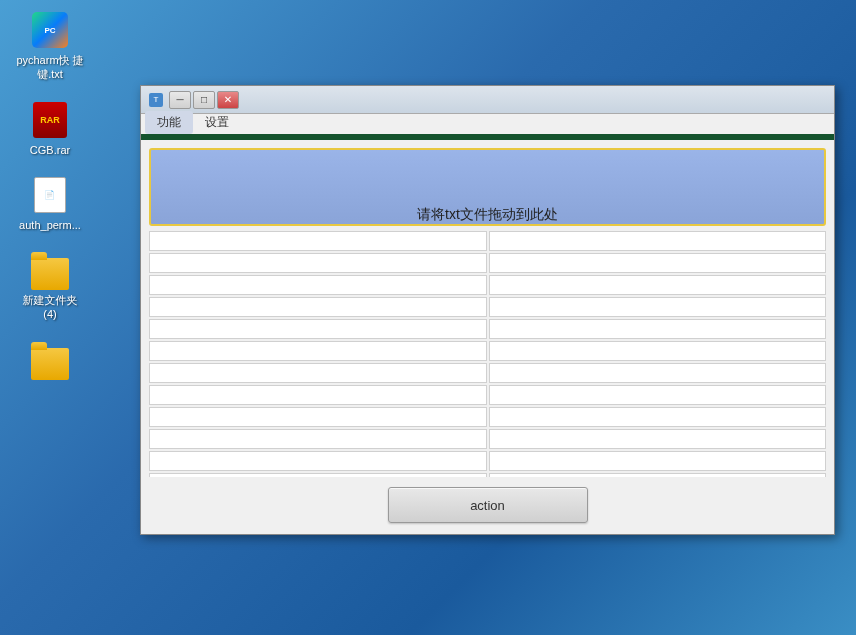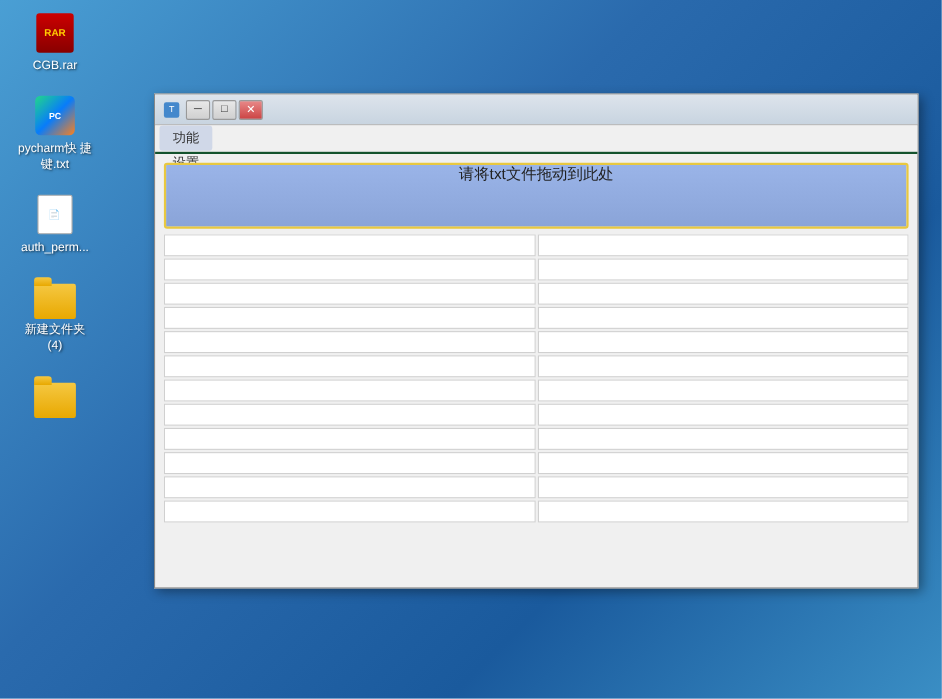--- a/index.html
+++ b/index.html
@@ -220,25 +220,24 @@
     .win-btn.close {
       background: linear-gradient(to bottom, #e88888, #cc4444);
       color: white;
     }
 
     
     .window-menubar {
       background: #f0f0f0;
       height: 26px;
       display: flex;
-      align-items: flex-start;
+      align-items: flex-end;
       padding: 0 4px;
-      border-bottom: 2px solid #14532d;
+      border-bottom: 6px solid #14532d;
       flex-shrink: 0;
-      flex-direction: column;
     }
 
     .menu-item {
       padding: 3px 12px;
       cursor: pointer;
       border-radius: 3px;
       font-size: 12px;
       color: #333;
     }
 
@@ -254,23 +253,23 @@
       flex-direction: column;
       gap: 5px;
       overflow: hidden;
     }
 
     
     .drop-zone {
       background: linear-gradient(to bottom, #9ab4e8, #8aa4d8);
       border: 2px solid #e8c840;
       border-radius: 3px;
-      height: 60px;
-      display: flex;
-      align-items: flex-start;
+      height: 78px;
+      display: flex;
+      align-items: flex-end;
       justify-content: center;
       flex-shrink: 0;
     }
 
     .drop-zone-text {
       font-size: 14px;
       color: #222;
     }
 
     
@@ -326,31 +325,31 @@
   </style>
 </head>
 <body>
 
 <div class="desktop">
 
   <div class="desktop-icons">
 
     <div class="desktop-icon">
       <div class="icon-img">
-        <div class="icon-rar">RAR</div>
-      </div>
-      <div class="icon-label">CGB.rar</div>
+        <div class="icon-pycharm">PC</div>
+      </div>
+      <div class="icon-label">pycharm快
+捷键.txt</div>
     </div>
 
     <div class="desktop-icon">
       <div class="icon-img">
-        <div class="icon-pycharm">PC</div>
-      </div>
-      <div class="icon-label">pycharm快
-捷键.txt</div>
+        <div class="icon-rar">RAR</div>
+      </div>
+      <div class="icon-label">CGB.rar</div>
     </div>
 
 
 
 
     <div class="desktop-icon">
       <div class="icon-img">
         <div class="icon-generic">📄</div>
       </div>
       <div class="icon-label">auth_perm...</div>
@@ -445,17 +444,20 @@
         <div class="table-row">
           <div class="table-cell-left"></div>
           <div class="table-cell-right"></div>
         </div>
         <div class="table-row">
           <div class="table-cell-left"></div>
           <div class="table-cell-right"></div>
         </div>
       </div>
 
+      <div class="action-area">
+        <button class="action-btn">action</button>
+      </div>
 
     </div>
   </div>
 
 </div>
 
 </body></html>

